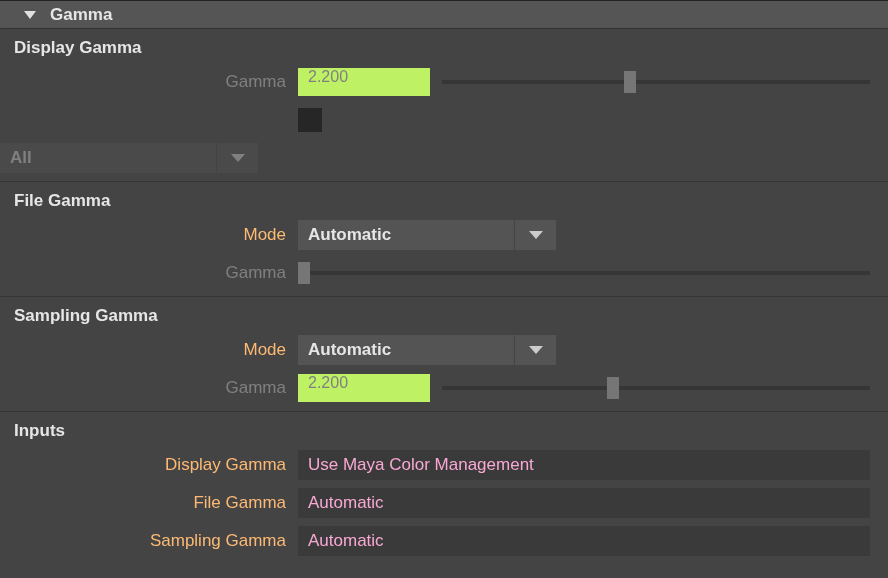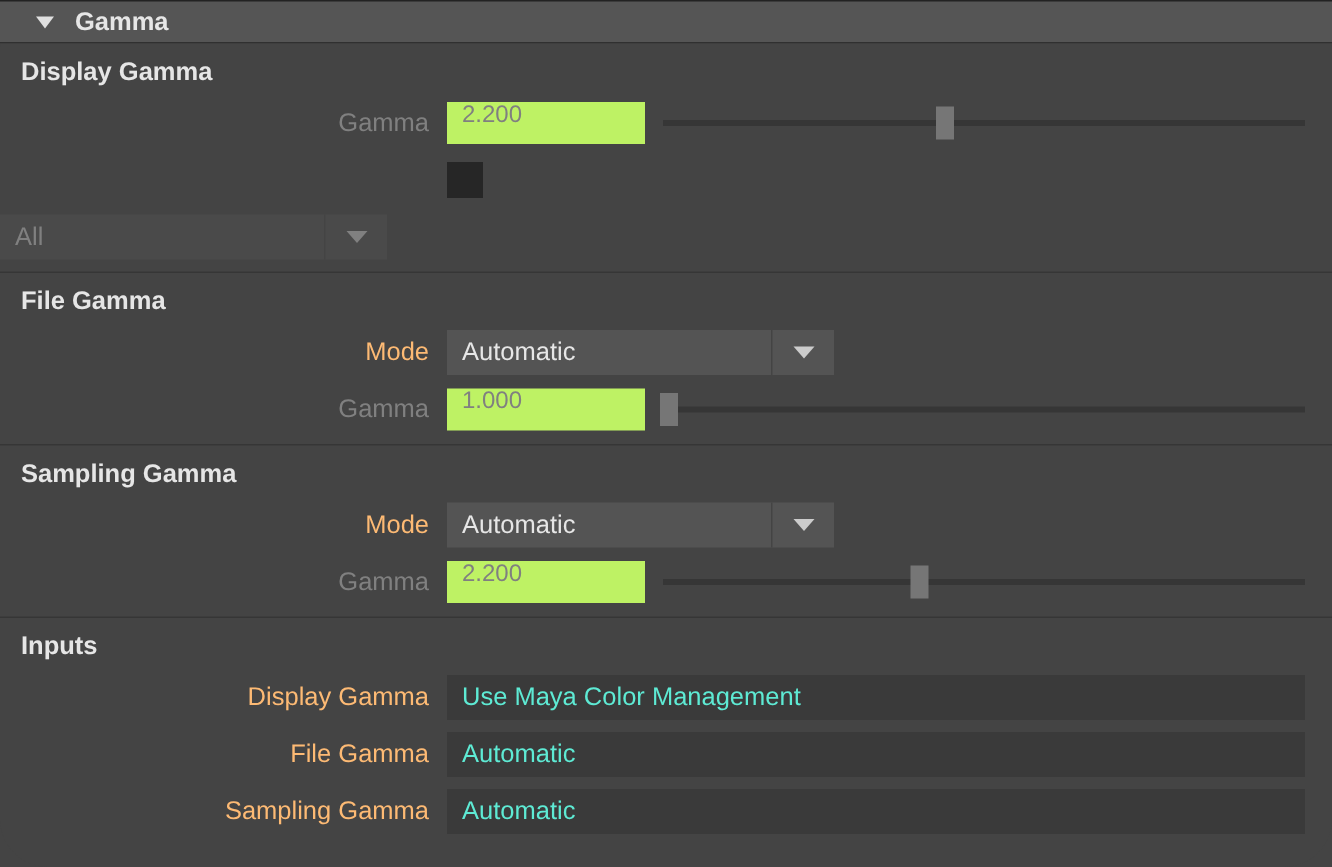--- a/index.html
+++ b/index.html
@@ -88,41 +88,41 @@
     width: 258px; height: 30px;
     background: #545454;
     display: flex; align-items: center;
     position: relative;
     padding-left: 10px;
     color: #e6e6e6;
     font-size: 17px;
     flex-shrink: 0;
   }
   .dropdown.disabled { background: #4a4a4a; color: #808080; }
-  .dd-text { flex: 1; }
+  .dd-text { flex: 1; font-weight: bold; }
   .dd-btn {
     width: 42px; height: 30px;
     display: flex; align-items: center; justify-content: center;
     border-left: 1px solid #444;
   }
   .dd-tri {
     width: 0; height: 0;
     border-left: 7px solid transparent;
     border-right: 7px solid transparent;
     border-top: 8px solid #cccccc;
   }
   .dropdown.disabled .dd-tri { border-top-color: #808080; }
   .readonly-field {
     flex: 1;
     height: 30px;
     background: #3a3a3a;
     display: flex; align-items: center;
     padding-left: 10px;
     margin-right: 18px;
-    color: #5eead4;
+    color: #f9a8d4;
     font-size: 17px;
   }
   .divider { height: 1px; background: #363636; width: 100%; }
   .stack { padding-bottom: 4px; }
 </style>
 </head>
 <body>
 <div class="panel">
 
   <div class="section-header">
@@ -161,21 +161,20 @@
       <div class="field-label">Mode</div>
       <div class="dropdown">
         <span class="dd-text">Automatic</span>
         <span class="dd-btn">
             <span class="dd-tri"></span>
           </span>
       </div>
     </div>
     <div class="row disabled">
       <div class="field-label">Gamma</div>
-      <div class="num-input disabled">1.000</div>
       <div class="slider">
         <div class="slider-track"></div>
         <div class="slider-thumb" style="left:1%"></div>
       </div>
     </div>
   </div>
   <div class="divider"></div>
 
   <div class="group-label">Sampling Gamma</div>
   <div class="stack">

